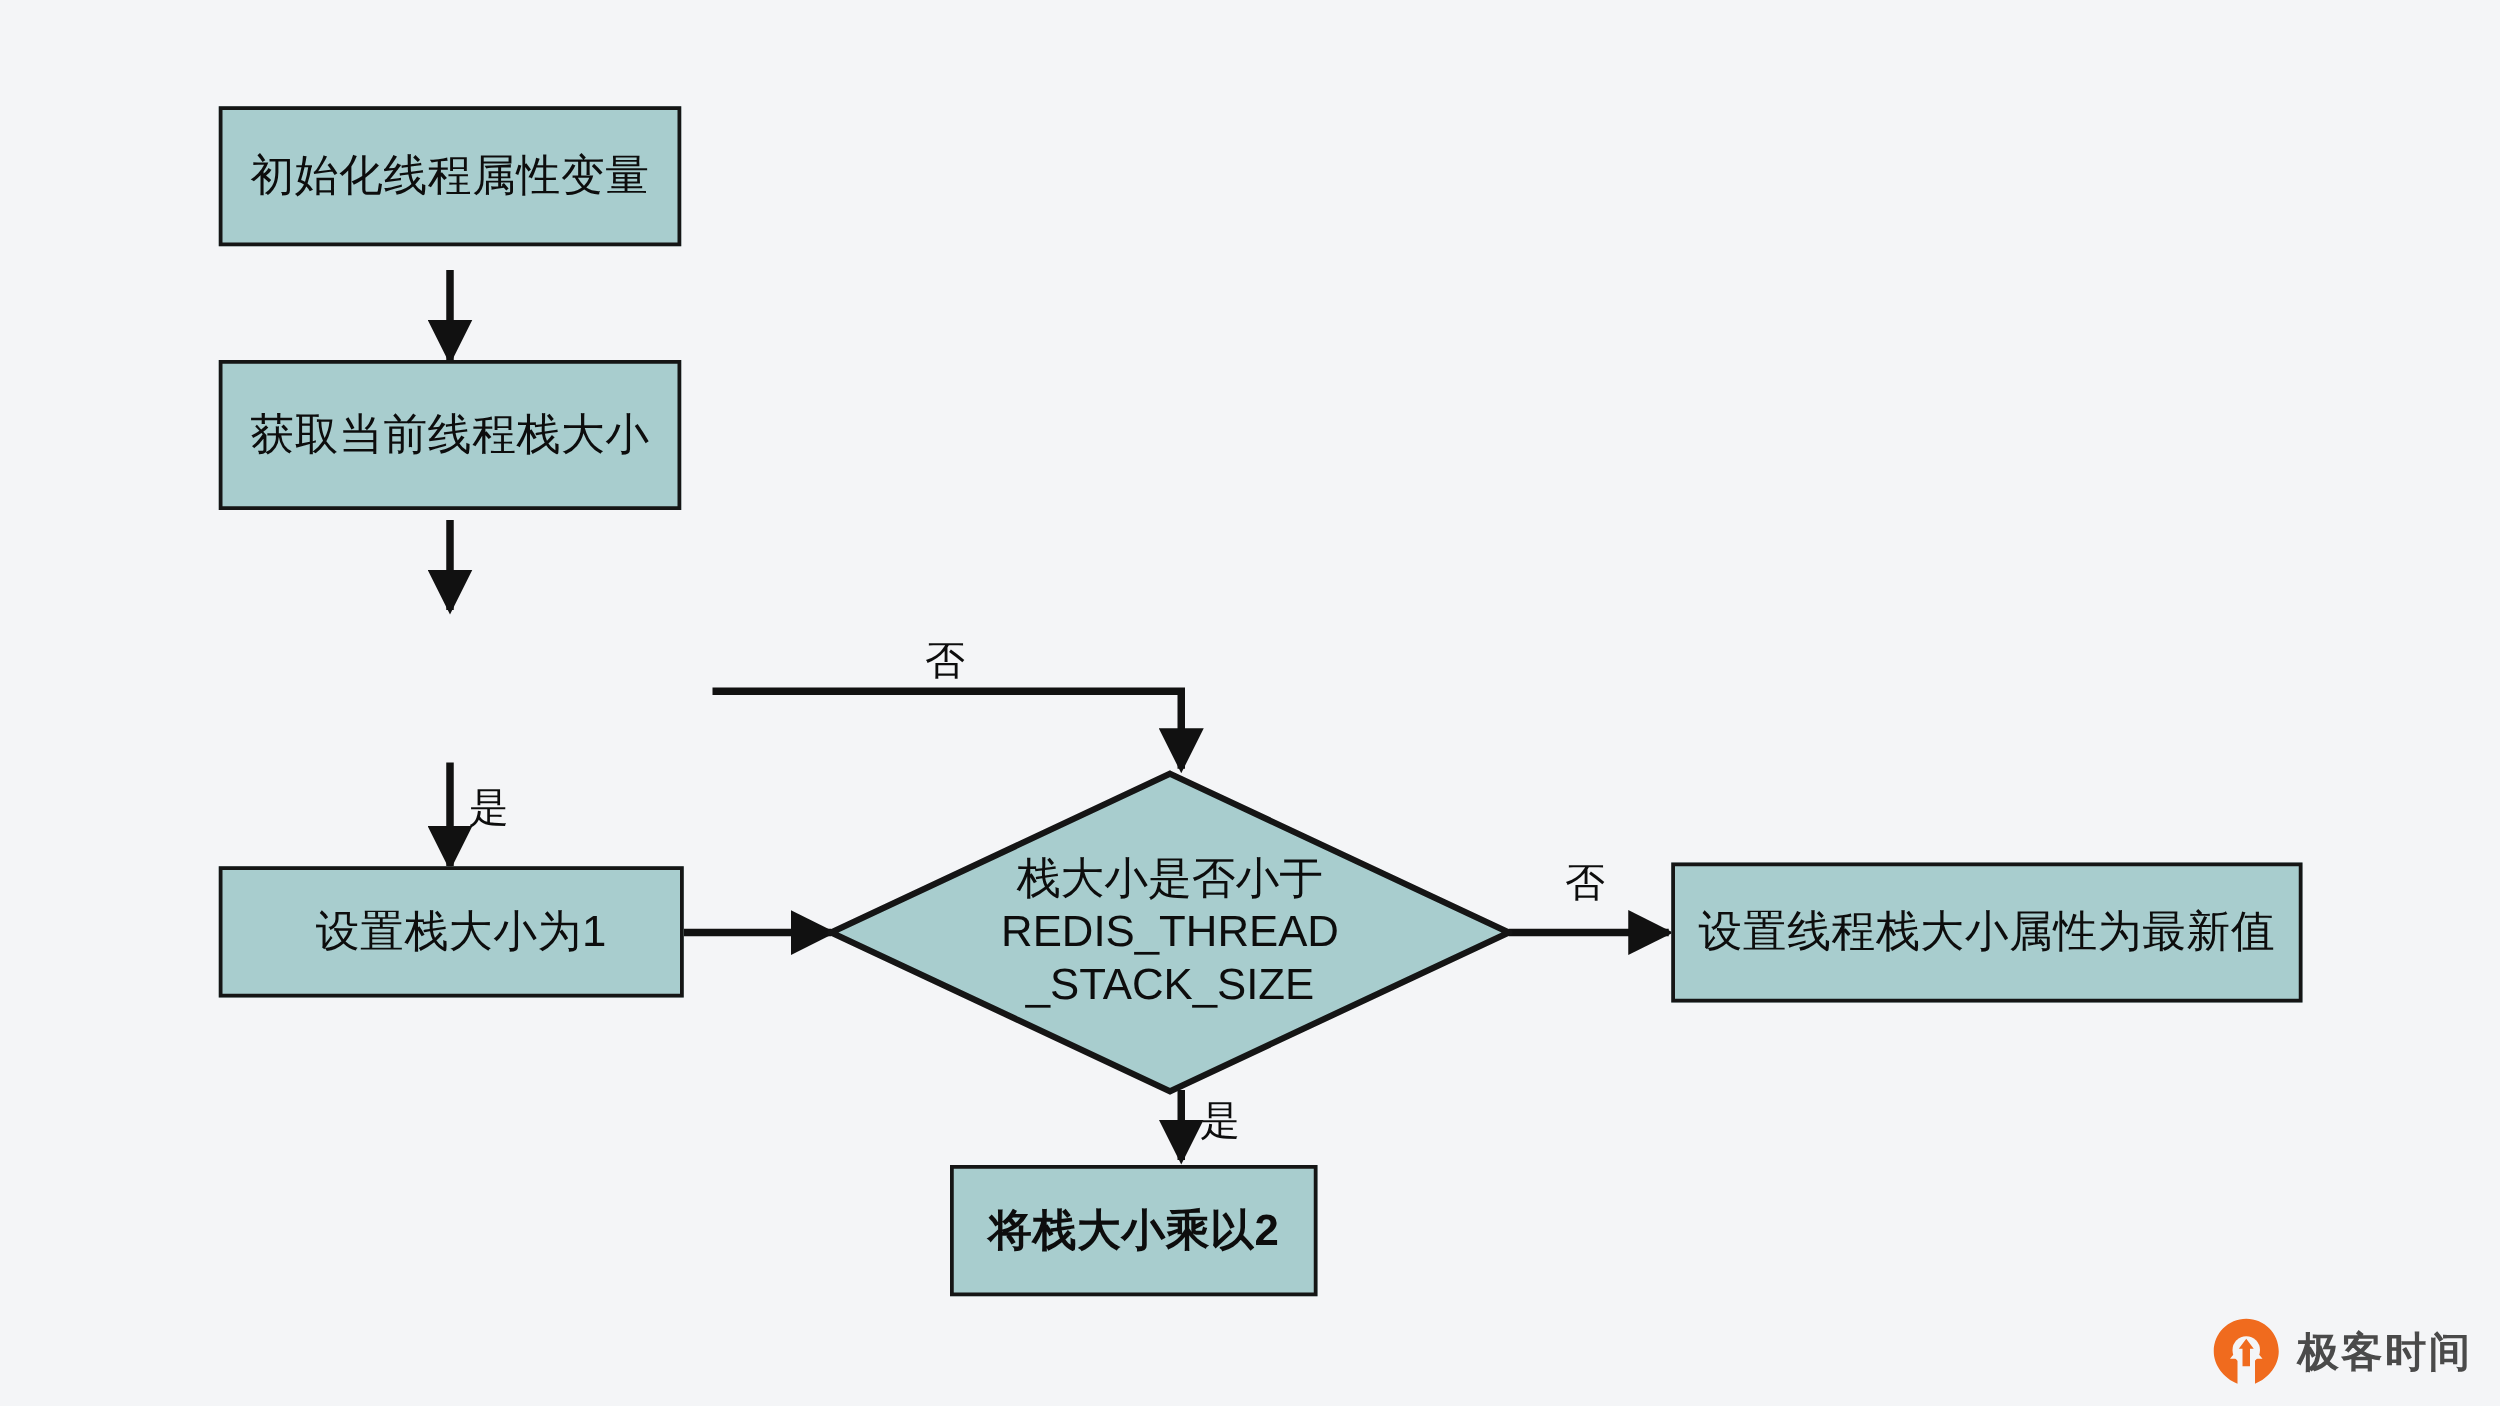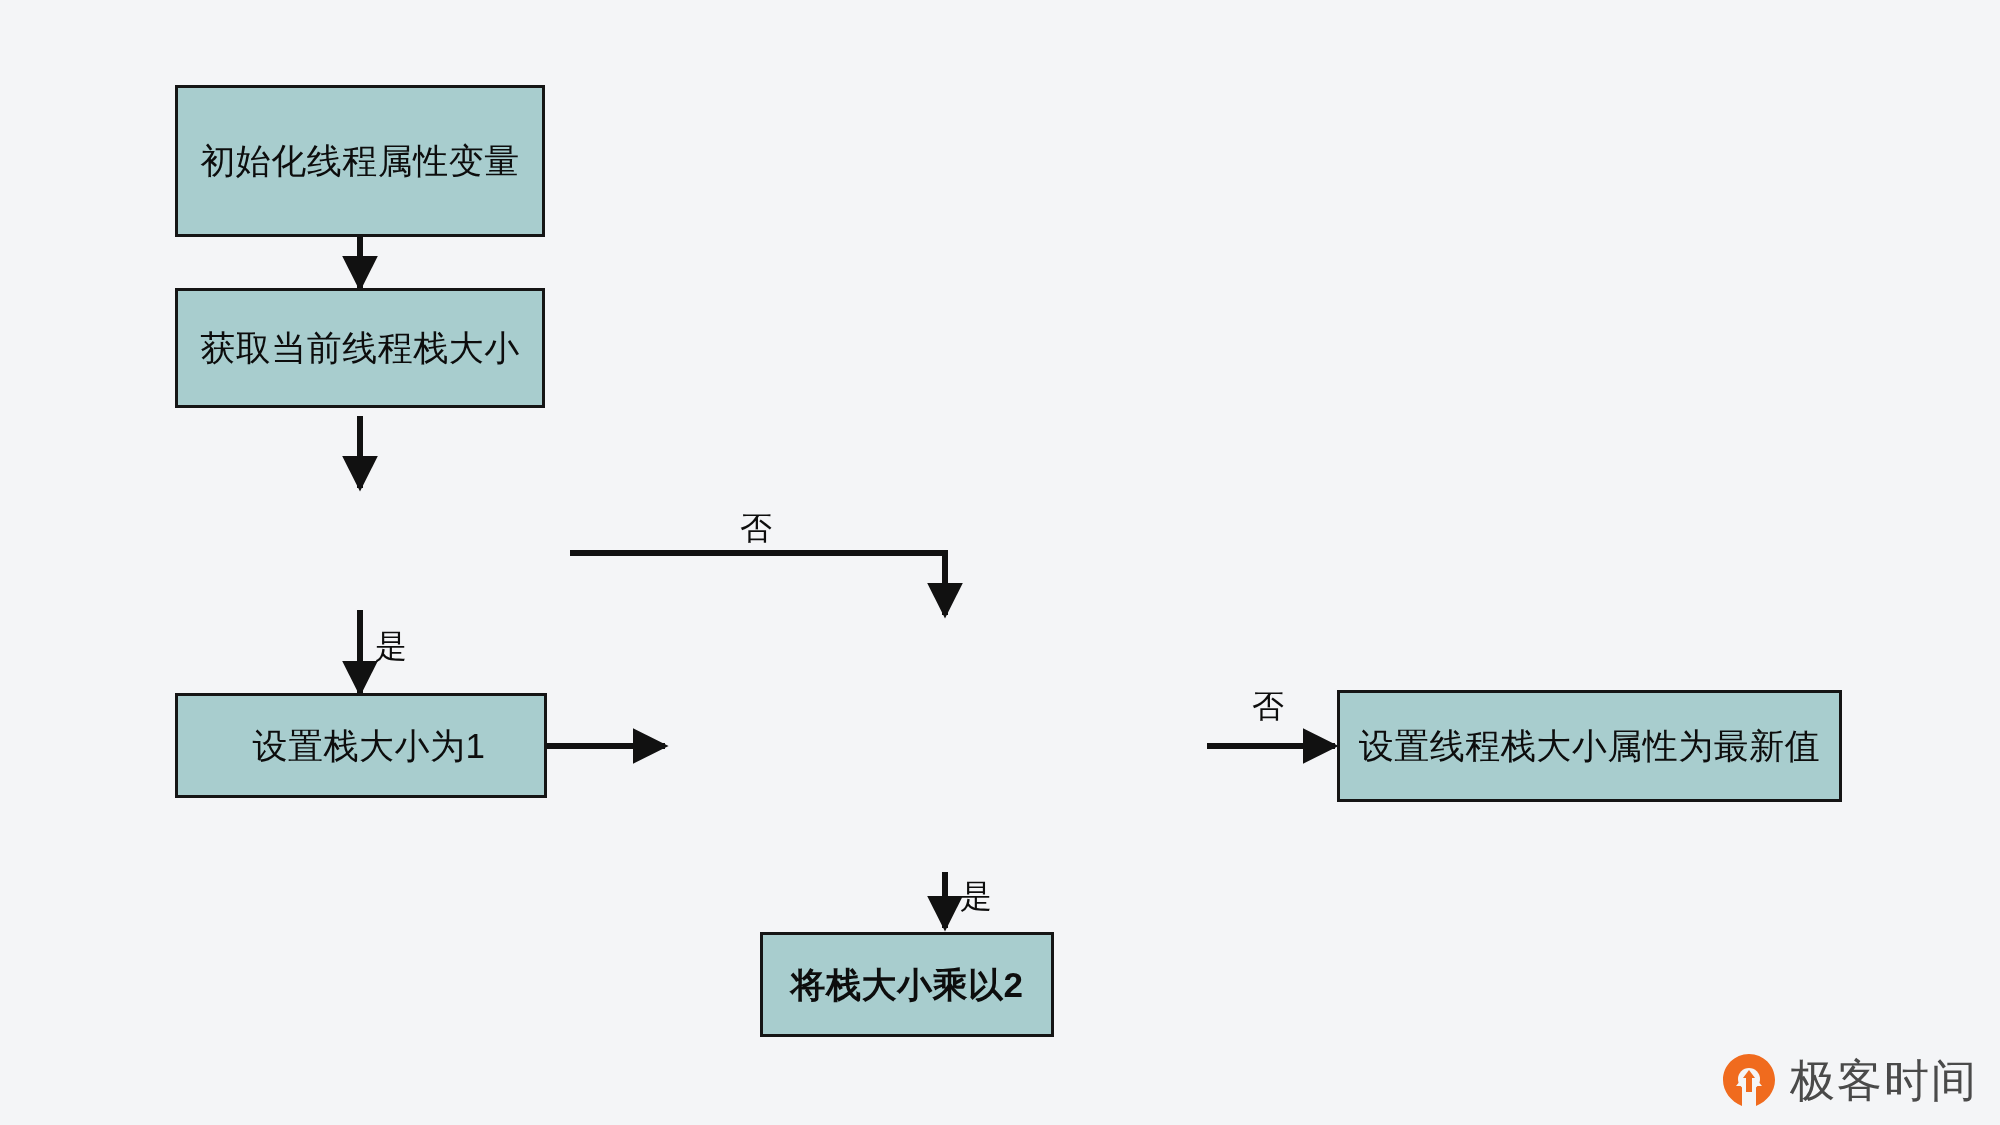--- a/index.html
+++ b/index.html
@@ -73,25 +73,25 @@
     display: flex;
     align-items: center;
     gap: 12px;
   }
   #logo .mark {
     width: 58px;
     height: 58px;
     position: relative;
   }
   #logo .logo-text {
-    font-size: 45px;
+    font-size: 33px;
     color: #4a4a4a;
     font-family: "DejaVu Sans", "Liberation Sans", sans-serif;
     letter-spacing: 2px;
-    font-weight: 400;
+    font-weight: 700;
   }
 </style>
 </head>
 <body>
 
 <div id="canvas">
 
   <svg width="2000" height="1125" style="position:absolute;left:0;top:0;">
     <defs>
       <marker id="arrow" viewBox="0 0 10 10" refX="9" refY="5" markerWidth="6" markerHeight="6" orient="auto-start-reverse">
@@ -107,33 +107,41 @@
 
     <line x1="360" y1="610" x2="360" y2="693" stroke="#111111" stroke-width="6" marker-end="url(#arrow)"></line>
 
     <line x1="547" y1="746" x2="665" y2="746" stroke="#111111" stroke-width="6" marker-end="url(#arrow)"></line>
 
     <line x1="1207" y1="746" x2="1335" y2="746" stroke="#111111" stroke-width="6" marker-end="url(#arrow)"></line>
 
     <line x1="945" y1="872" x2="945" y2="928" stroke="#111111" stroke-width="6" marker-end="url(#arrow)"></line>
   </svg>
 
-  <div class="node process" style="left:175px; top:85px; width:370px; height:152px;">
+  <div class="node process" style="left:175px; top:85px; width:370px; height:112px;">
     <span>初始化线程属性变量</span>
   </div>
 
   <div class="node process" style="left:175px; top:288px; width:370px; height:120px;">
     <span>获取当前线程栈大小</span>
   </div>
 
 
   <div class="node process" style="left:175px; top:693px; width:372px; height:105px;padding-left:16px;">
     <span>设置栈大小为1</span>
   </div>
 
+  <div class="decision-wrap" style="left:662px; top:616px; width:548px; height:260px;">
+    <svg width="548" height="260" viewBox="0 0 548 260">
+      <polygon points="274,3 545,130 274,257 3,130" fill="#a8cdce" stroke="#151515" stroke-width="5"></polygon>
+    </svg>
+    <div class="decision-label">栈大小是否小于
+REDIS_THREAD
+_STACK_SIZE</div>
+  </div>
 
   <div class="node process" style="left:760px; top:932px; width:294px; height:105px;font-weight:bold;">
     <span>将栈大小乘以2</span>
   </div>
 
   <div class="node process" style="left:1337px; top:690px; width:505px; height:112px;">
     <span>设置线程栈大小属性为最新值</span>
   </div>
 
   <div class="edge-label" style="left:740px; top:512px;">否</div>

